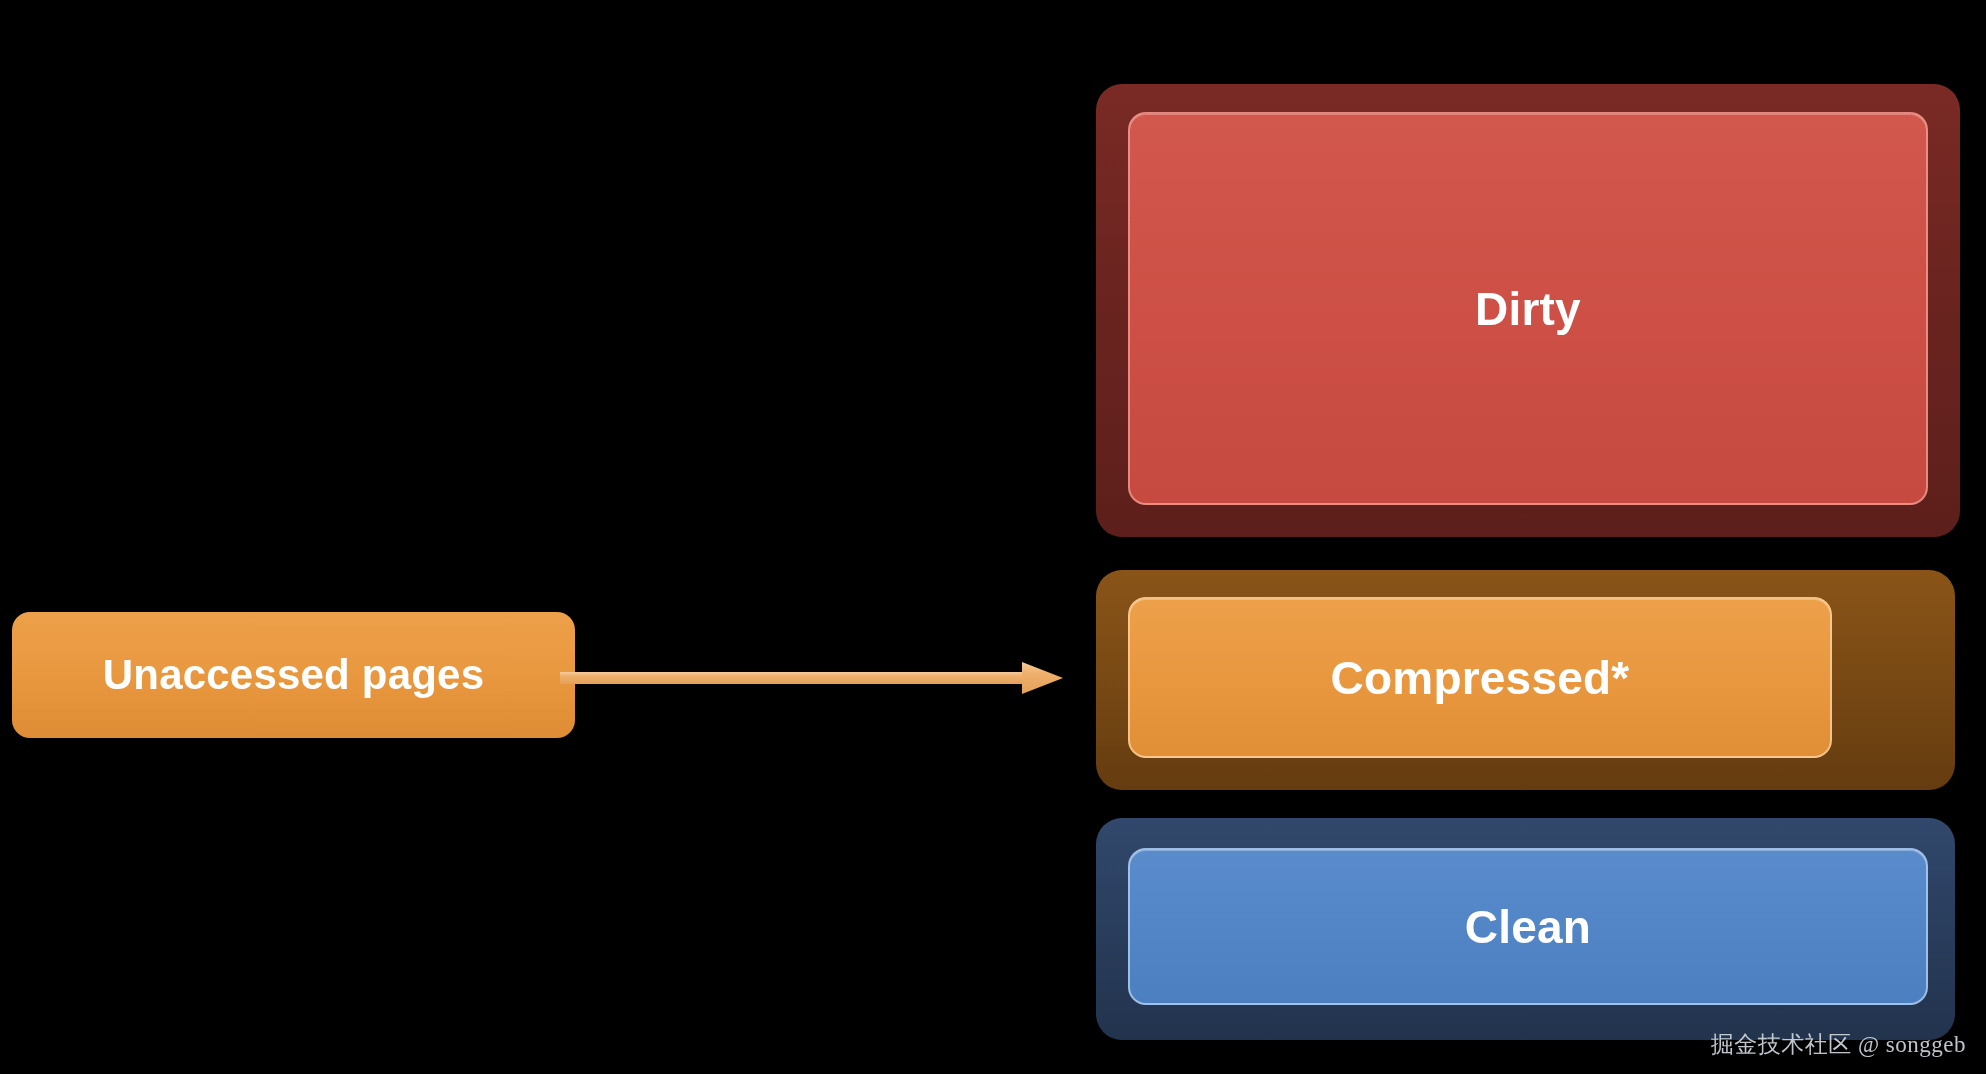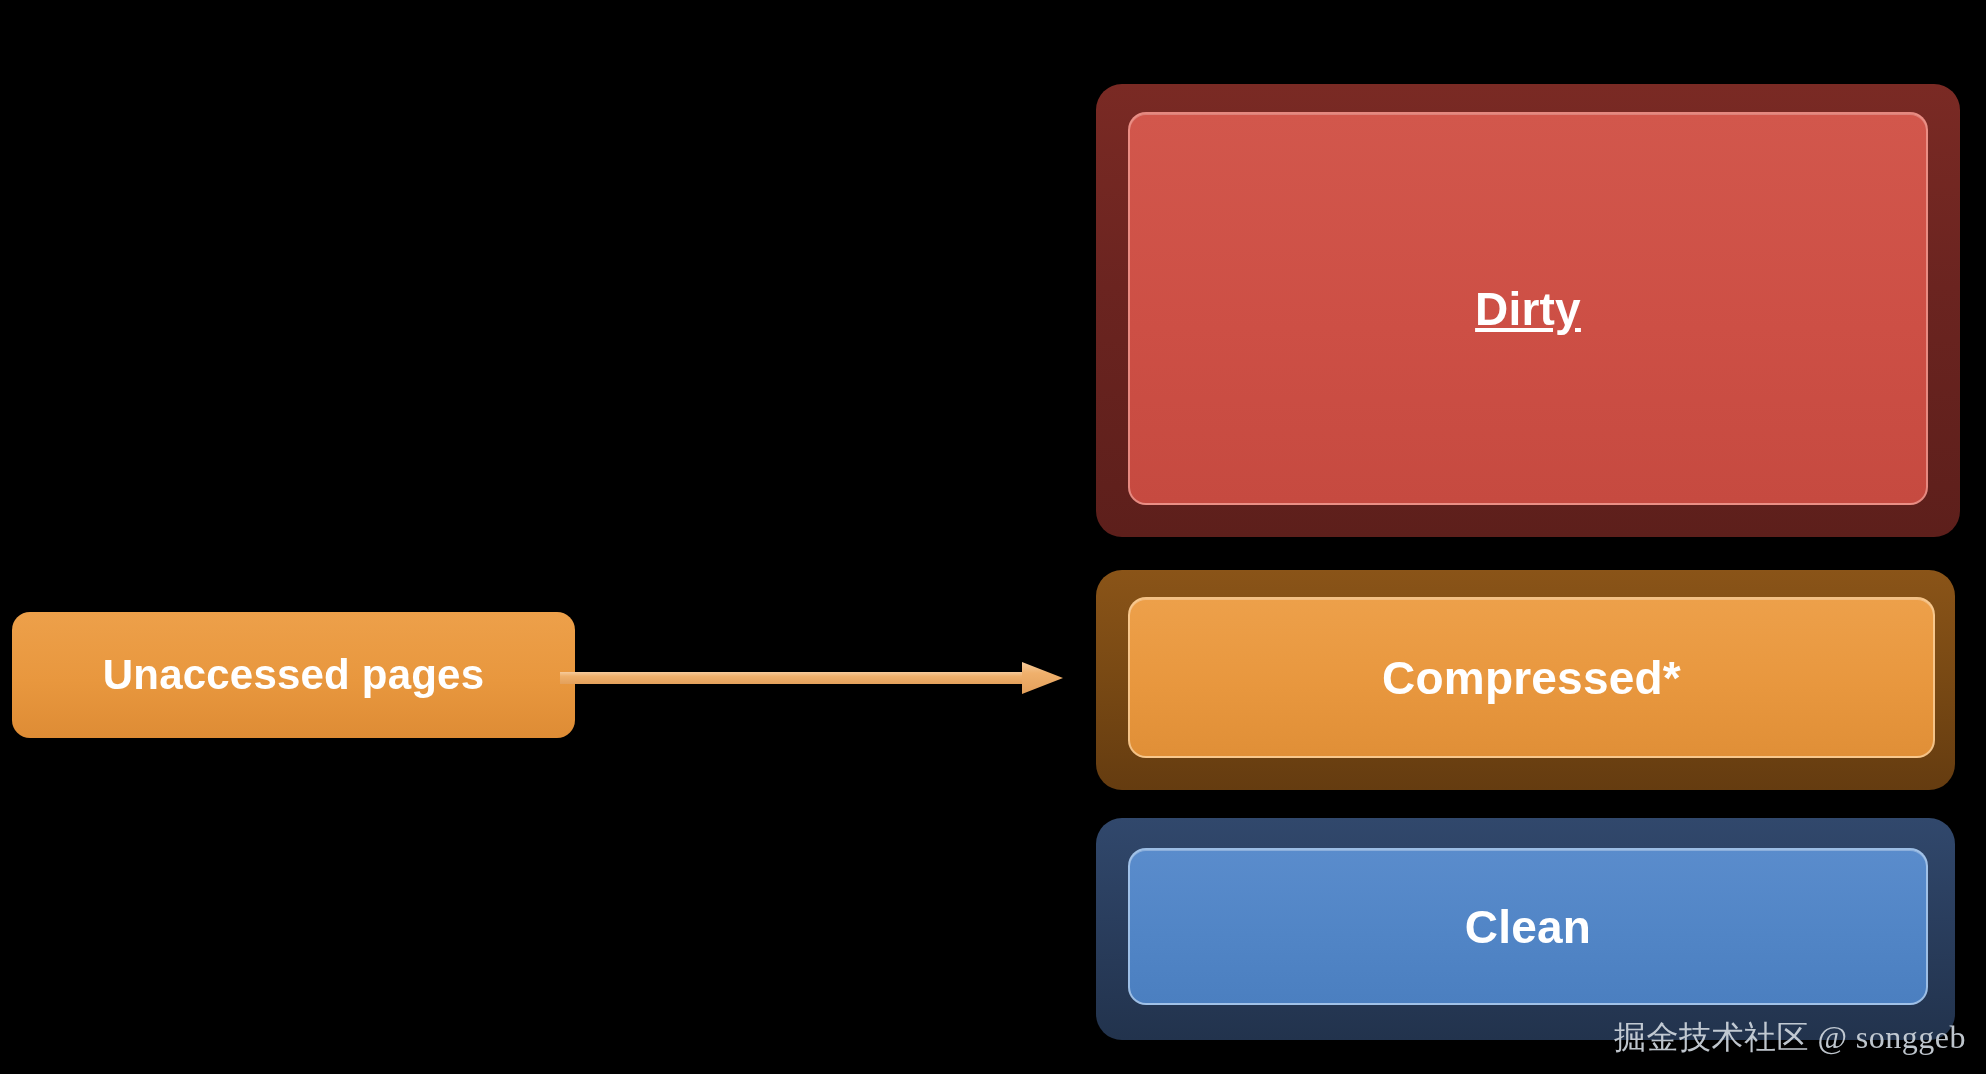--- a/index.html
+++ b/index.html
@@ -45,30 +45,30 @@
     left: 1096px; top: 84px; width: 864px; height: 453px;
     background: linear-gradient(180deg, #7a2a24 0%, #6b2420 45%, #5d1f1b 100%);
     box-shadow: 0 6px 14px rgba(0,0,0,0.75);
   }
   #dirty-card {
     left: 1128px; top: 112px; width: 800px; height: 393px;
     background: linear-gradient(180deg, #d2574c 0%, #cd4f45 55%, #c64a40 100%);
     border: 2px solid rgba(255,190,180,0.55);
     box-shadow: inset 0 1px 0 rgba(255,255,255,0.25);
   }
-  #dirty-card .card-label { font-size: 46px; text-decoration: underline; }
+  #dirty-card .card-label { font-size: 46px; }
 
   
   #compressed-frame {
     left: 1096px; top: 570px; width: 859px; height: 220px;
     background: linear-gradient(180deg, #8a5418 0%, #7a4a14 45%, #653c10 100%);
     box-shadow: 0 6px 14px rgba(0,0,0,0.75);
   }
   #compressed-card {
-    left: 1128px; top: 597px; width: 807px; height: 161px;
+    left: 1128px; top: 597px; width: 704px; height: 161px;
     background: linear-gradient(180deg, #eda04a 0%, #e8973e 55%, #e08f37 100%);
     border: 2px solid rgba(255,226,186,0.6);
     box-shadow: inset 0 1px 0 rgba(255,255,255,0.3);
   }
   #compressed-card .card-label { font-size: 46px; }
 
   
   #clean-frame {
     left: 1096px; top: 818px; width: 859px; height: 222px;
     background: linear-gradient(180deg, #31486c 0%, #2a3e5e 45%, #22334d 100%);
@@ -104,21 +104,21 @@
     width: 510px;
     height: 64px;
   }
 
   
   #watermark {
     position: absolute;
     right: 20px;
     bottom: 14px;
     color: #cfd6de;
-    font-size: 32px;
+    font-size: 23px;
     font-family: "Liberation Serif", serif;
     letter-spacing: 0.5px;
     opacity: 0.92;
     white-space: nowrap;
     margin-left: 13px;
   }
 </style>
 </head>
 <body>
 

